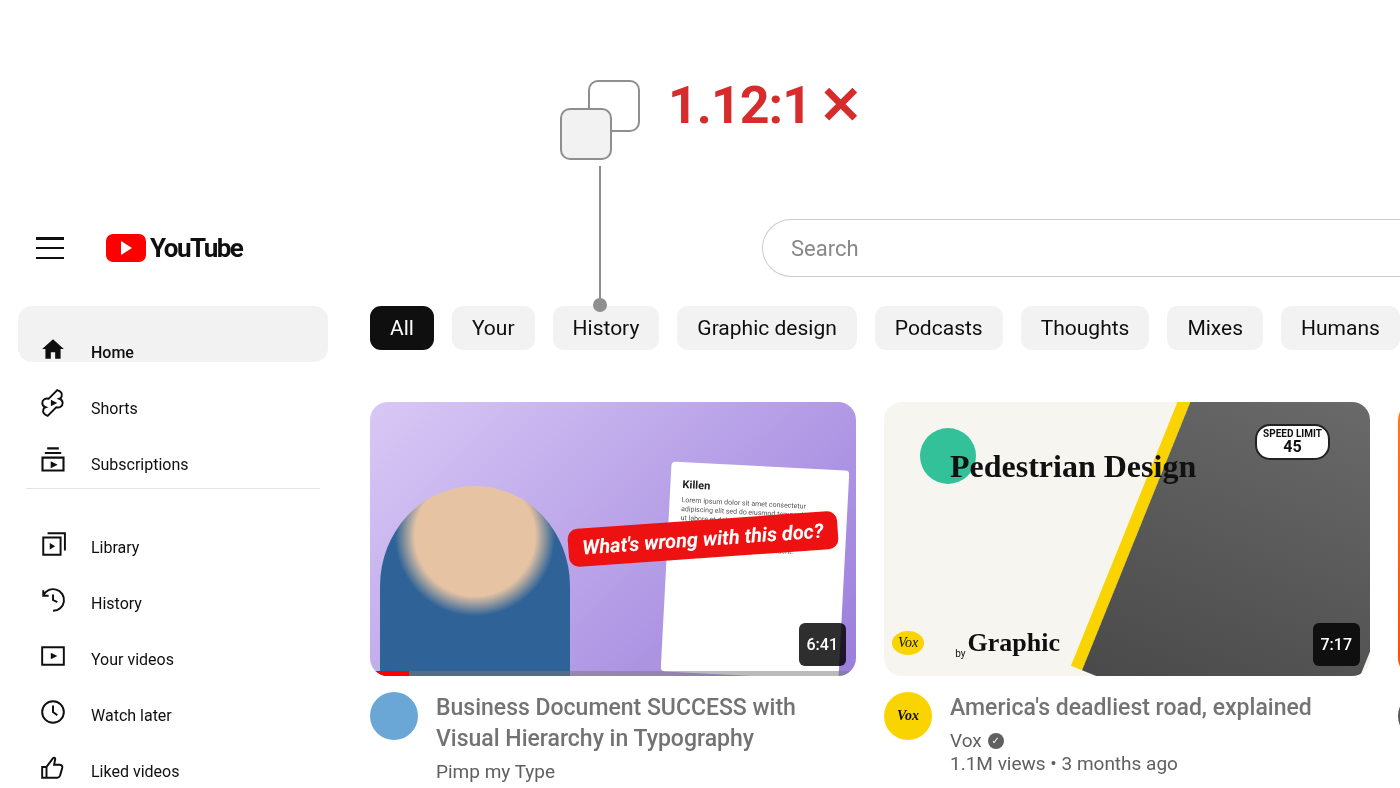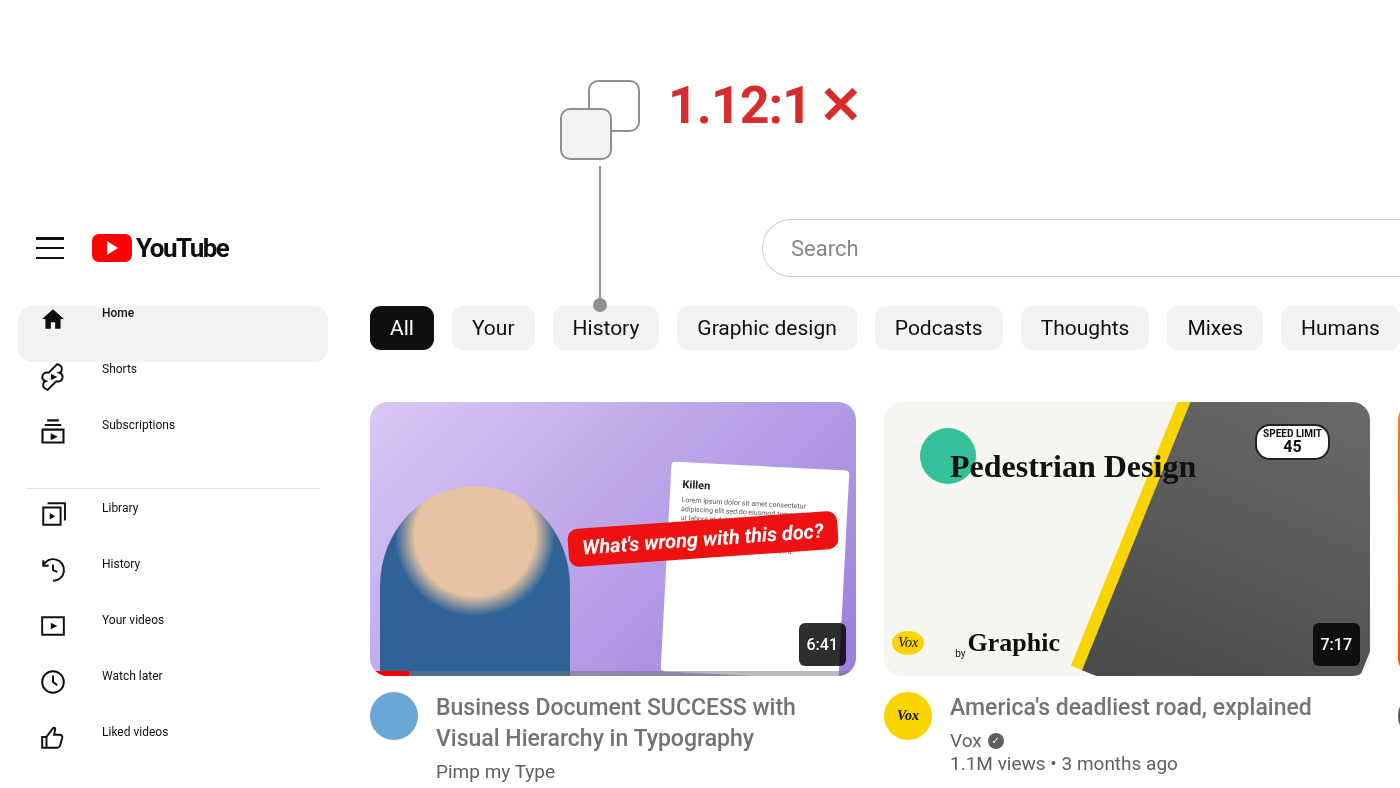--- a/index.html
+++ b/index.html
@@ -83,21 +83,21 @@
   flex-direction: column;
   justify-content: space-between;
   cursor: pointer;
 }
 .hamburger span {
   display: block;
   height: 2.5px;
   background: #0f0f0f;
 }
 .logo {
-  margin-left: 28px;
+  margin-left: 42px;
   display: flex;
   align-items: center;
   gap: 4px;
   cursor: pointer;
 }
 .logo-mark {
   width: 40px;
   height: 28px;
   background: #ff0000;
   border-radius: 7px;
@@ -137,26 +137,26 @@
 
 
 .sidebar {
   position: absolute;
   left: 18px;
   top: 306px;
   width: 310px;
 }
 .side-item {
   display: flex;
-  align-items: flex-start;
-  gap: 34px;
+  align-items: flex-end;
+  gap: 23px;
   height: 56px;
   padding-left: 20px;
   border-radius: 14px;
-  font-size: 12px;
+  font-size: 16px;
   cursor: pointer;
 }
 .side-item.active { background: #f2f2f2; font-weight: 500; }
 .side-icon { width: 30px; display: flex; align-items: center; justify-content: center; }
 .side-divider { height: 1px; background: #e5e5e5; margin: 14px 8px 12px 8px; }
 
 
 .main {
   position: absolute;
   left: 370px;

